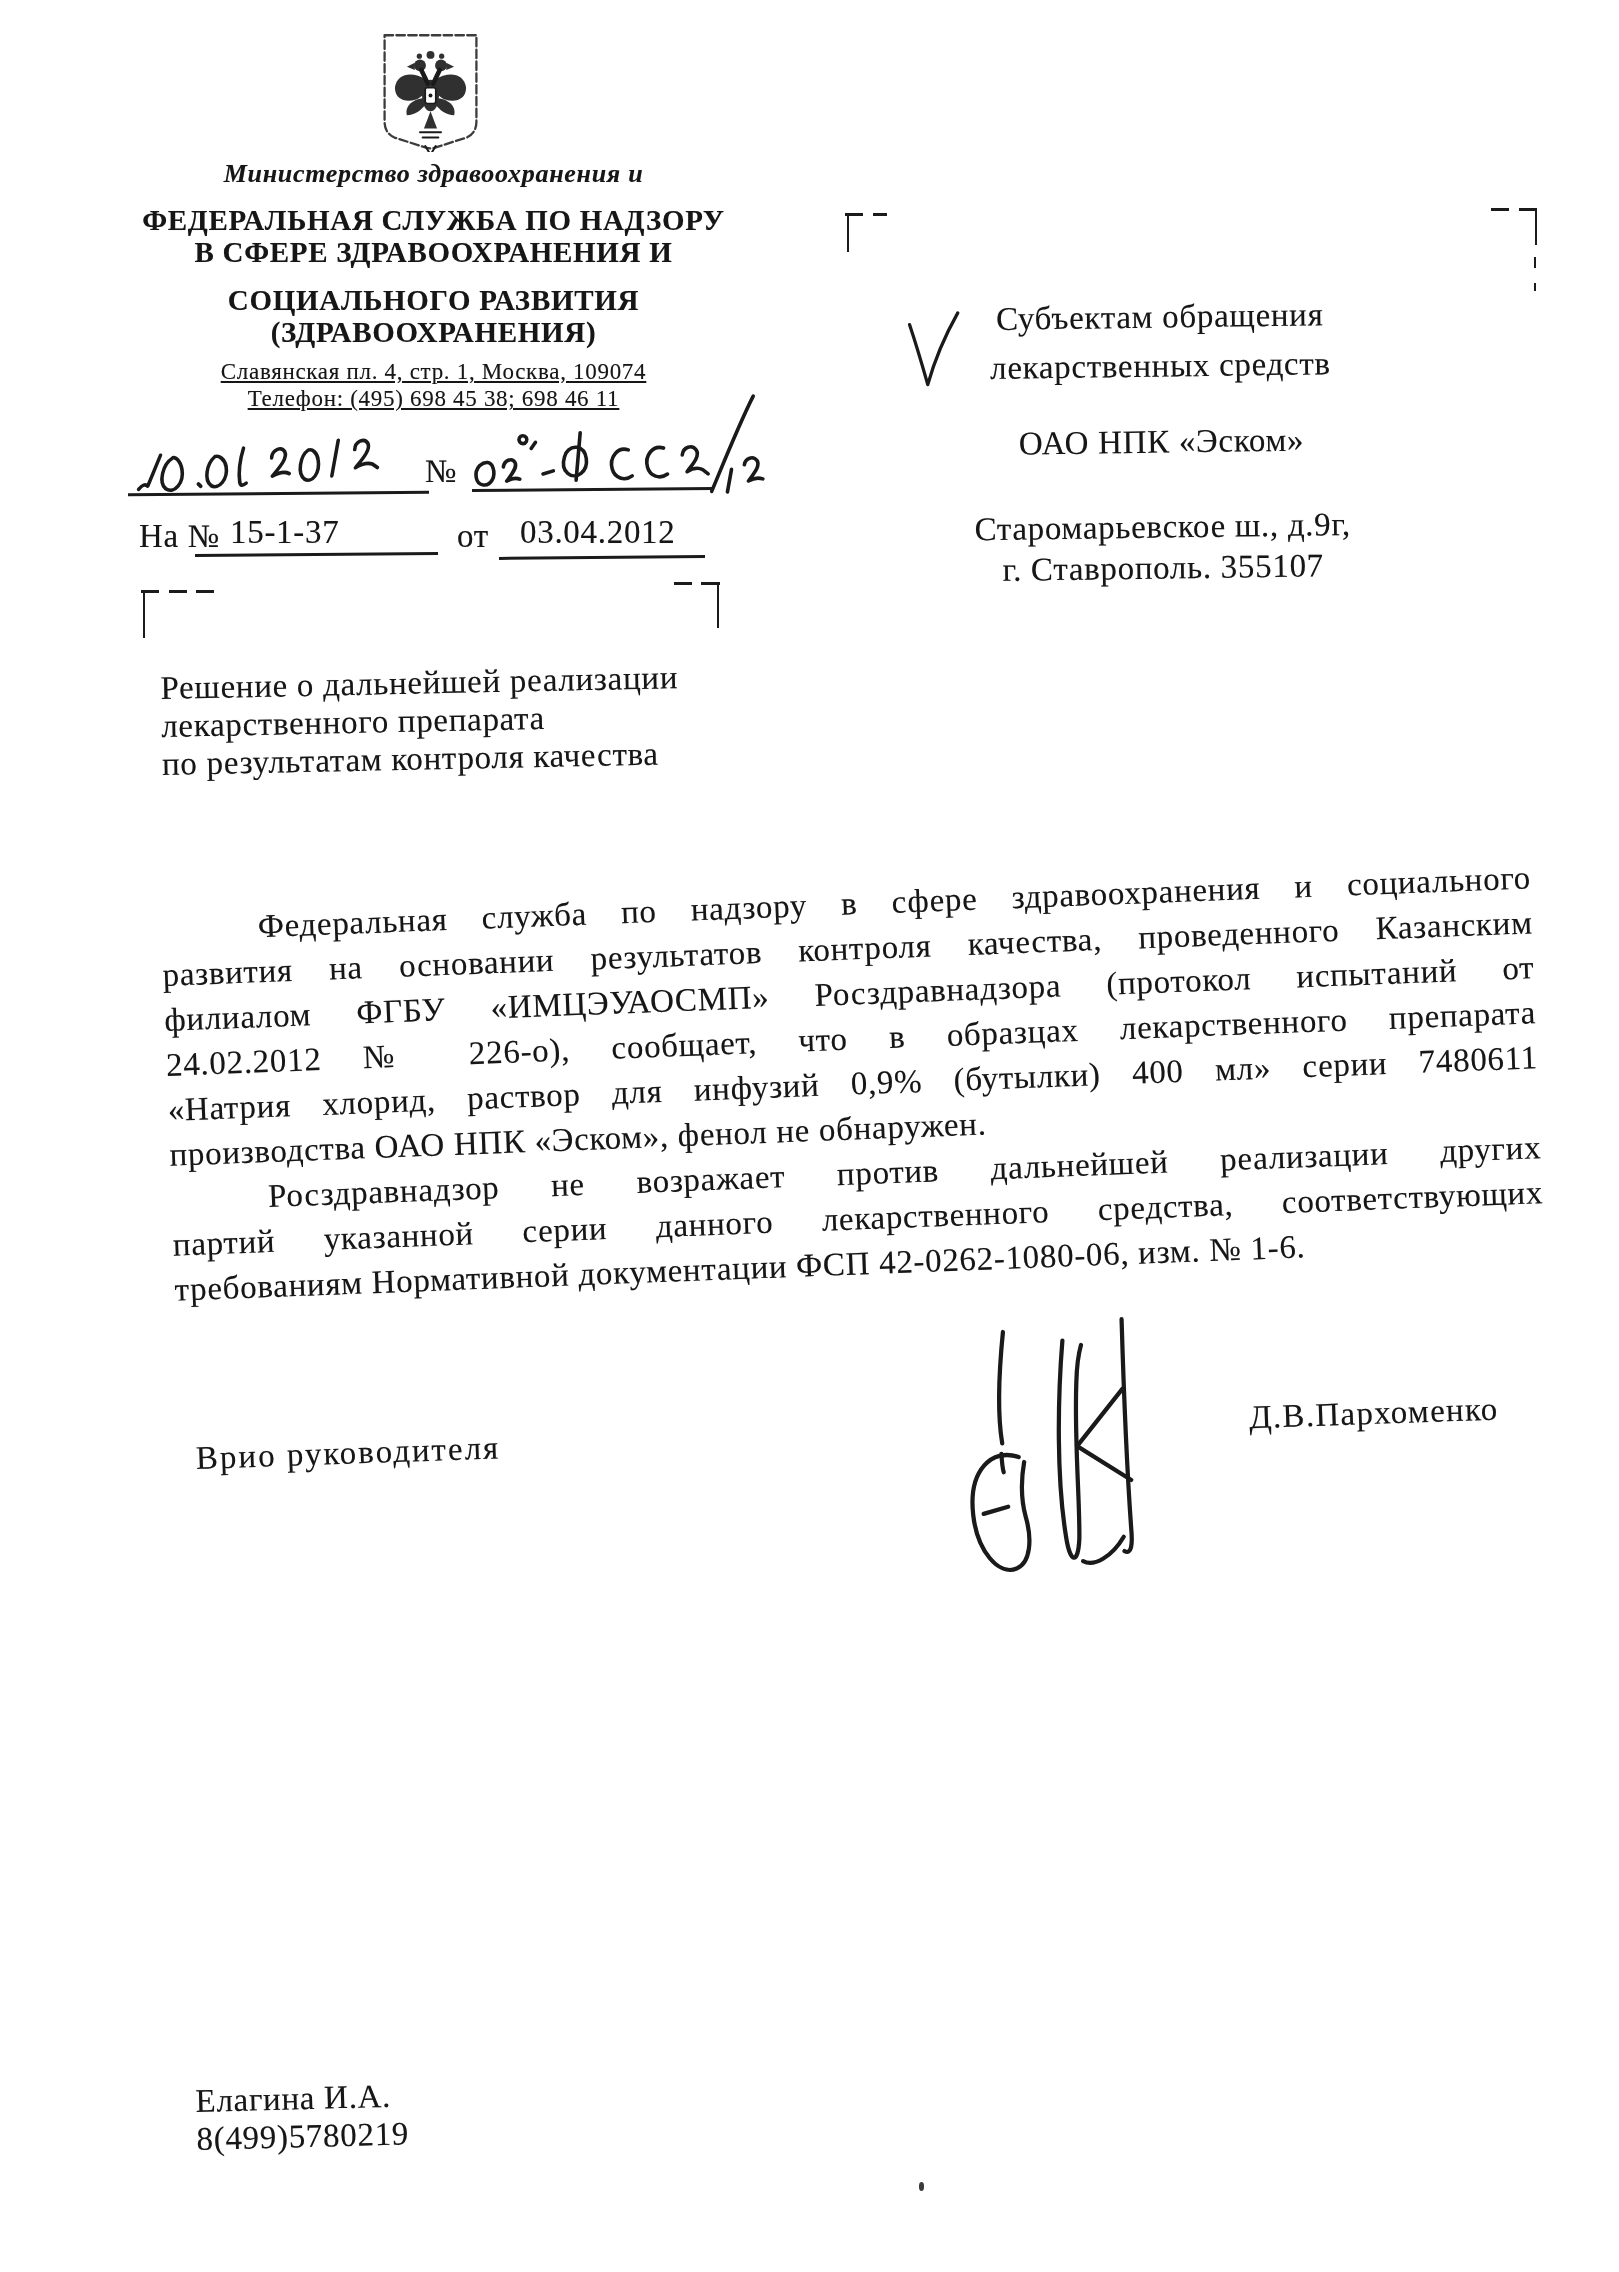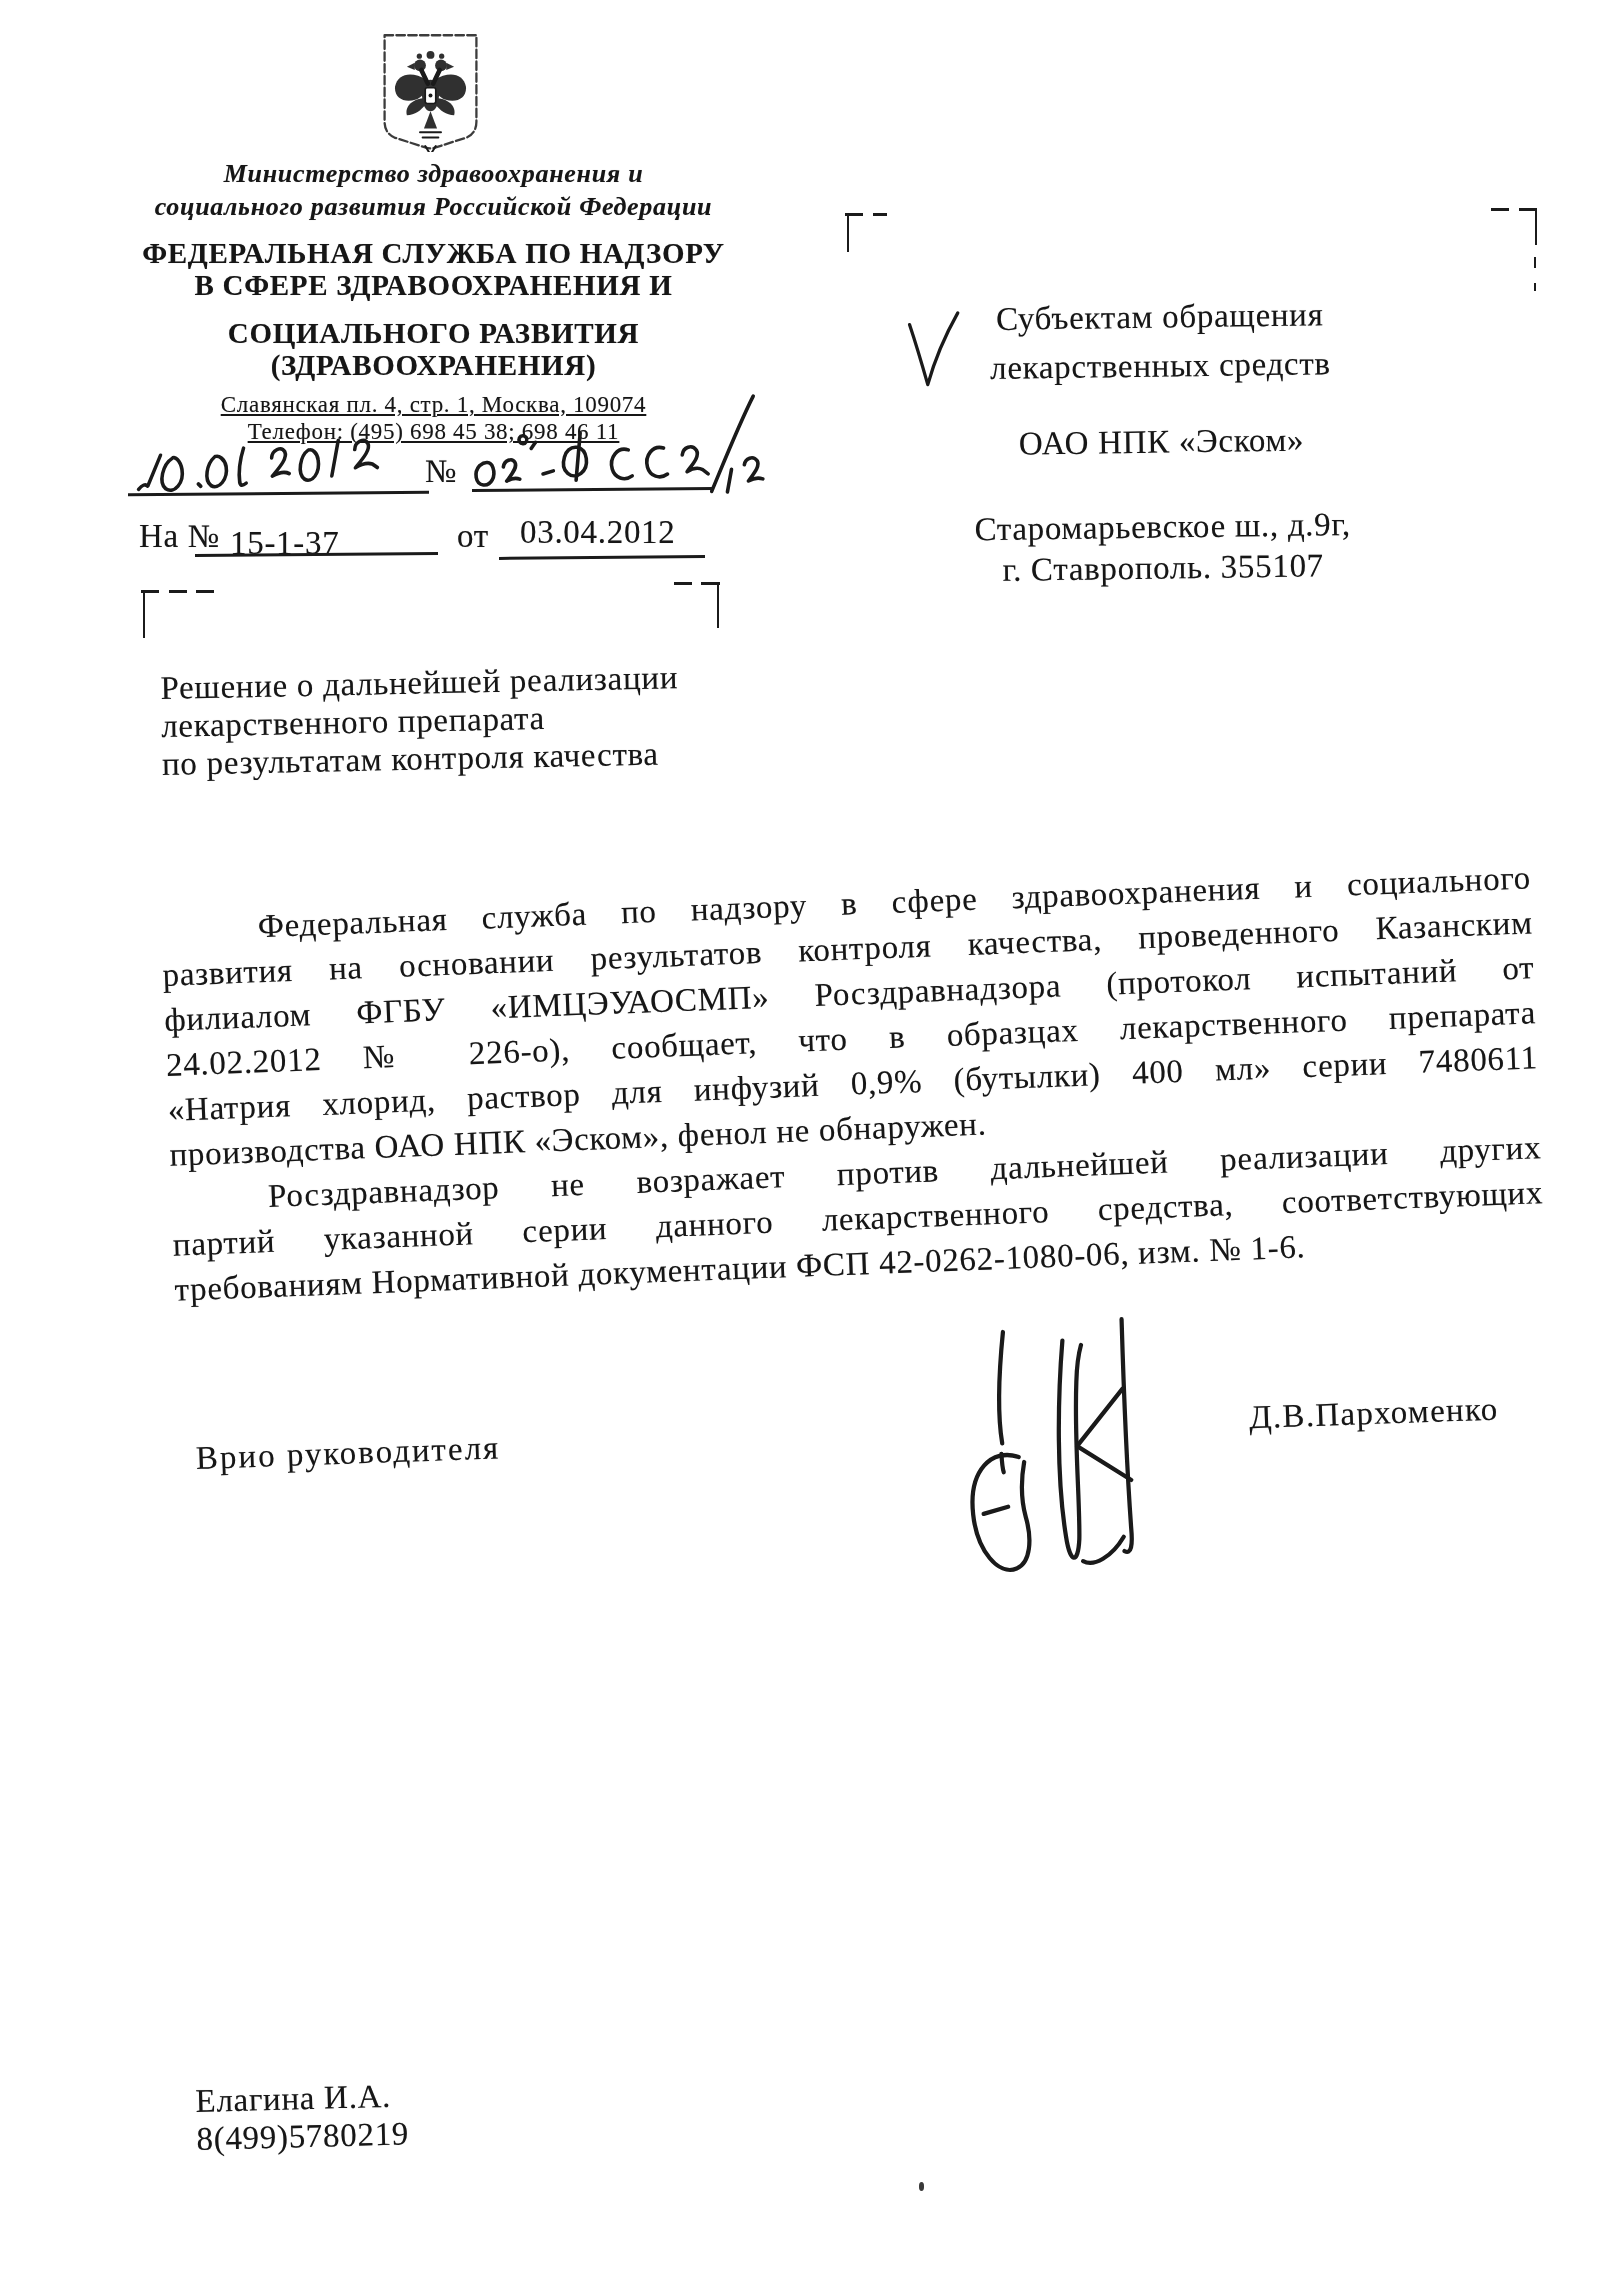--- a/index.html
+++ b/index.html
@@ -86,21 +86,20 @@
     <g class="ink" stroke-width="3">
       <path d="M64,156 H96"></path>
       <path d="M68,164 H92"></path>
     </g>
     <rect x="72" y="88" width="16" height="24" rx="3" fill="#fff" stroke="#1a1a1a" stroke-width="2.5"></rect>
     <circle cx="80" cy="100" r="3" fill="#1a1a1a"></circle>
   </svg>
 
   <div class="abs letterhead">
     <div class="ministry">Министерство здравоохранения и</div>
-    <div class="ministry">социального развития Российской Федерации</div>
     <div class="service">ФЕДЕРАЛЬНАЯ СЛУЖБА ПО НАДЗОРУ</div>
     <div class="service" style="margin-top:0;">В СФЕРЕ ЗДРАВООХРАНЕНИЯ И</div>
     <div class="service" style="margin-top:16px;">СОЦИАЛЬНОГО РАЗВИТИЯ</div>
     <div class="service" style="margin-top:0;">(ЗДРАВООХРАНЕНИЯ)</div>
     <div class="hq">Славянская пл. 4, стр. 1, Москва, 109074</div>
     <div class="hq" style="margin-top:0;">Телефон: (495) 698 45 38; 698 46 11</div>
   </div>
 
   <svg class="abs" style="left:130px;top:434px;transform:rotate(-4deg) skewX(-6deg);" width="262" height="65" viewBox="0 0 400 100" role="img" aria-label="10.05.2012">
     <g class="ink" stroke-width="5.5">
@@ -132,21 +131,21 @@
       <path d="M302,80 c-16,-6 -30,10 -26,28 c3,14 18,20 30,12"></path>
       <path d="M330,92 c2,-12 16,-16 22,-6 c5,10 -8,22 -16,32 q14,-8 24,-2 l8,7"></path>
       <path d="M372,150 C396,100 420,48 443,8"></path>
       <path d="M404,118 l-8,34"></path>
       <path d="M424,112 c2,-10 14,-14 20,-5 c4,9 -7,20 -15,30 q12,-6 22,-2"></path>
     </g>
   </svg>
   <div class="ul" style="left:472px;top:488px;width:241px;"></div>
 
   <div class="abs label50" style="left:139px;top:518px;">На №</div>
-  <div class="abs label50" style="left:230px;top:514px;margin-top:11px;">15-1-37</div>
+  <div class="abs label50" style="left:230px;top:514px;">15-1-37</div>
   <div class="ul" style="left:195px;top:553px;width:243px;"></div>
   <div class="abs label50" style="left:457px;top:518px;">от</div>
   <div class="abs label50" style="left:520px;top:514px;text-align:right;">03.04.2012</div>
   <div class="ul" style="left:499px;top:556px;width:206px;"></div>
 
   <div class="hdash" style="left:141px;top:590px;width:73px;"></div>
   <div class="vsolid" style="left:143px;top:590px;height:48px;"></div>
   <div class="hdash" style="left:674px;top:582px;width:46px;"></div>
   <div class="vsolid" style="left:717px;top:582px;height:46px;"></div>
   <div class="hdash" style="left:845px;top:213px;width:42px;"></div>

